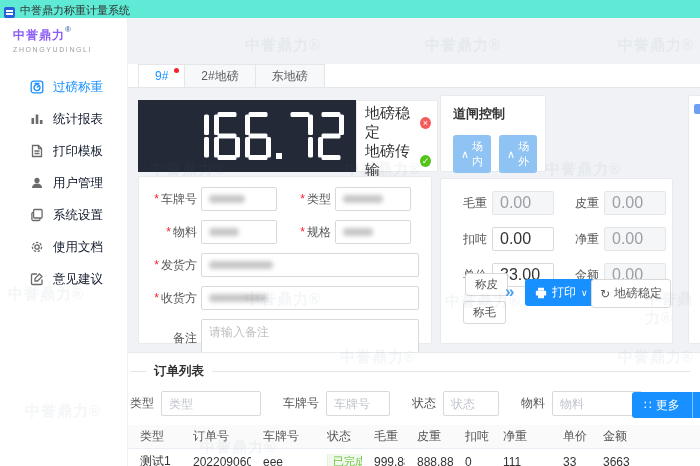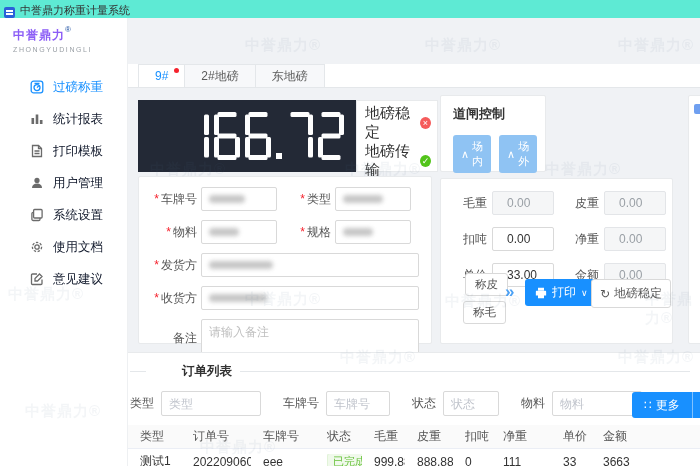--- a/index.html
+++ b/index.html
@@ -71,42 +71,42 @@
   .gate-btn { background:#8fc3f3; color:#fff; border:none; border-radius:3px; font-size:11px; padding:4px 8px; display:flex; align-items:center; gap:3px; cursor:pointer; font-family:inherit; }
   .seg { display:flex; }
   .seg-btn { font-size:12px; padding:4px 12px; cursor:pointer; font-family:inherit; }
   .seg-btn.sel { background:#ececec; border:1px solid #dcdcdc; color:#555; border-radius:2px 0 0 2px; }
   .seg-btn.unsel { background:#fff; border:1px solid #dcdcdc; border-left:none; color:#999; border-radius:0 2px 2px 0; }
 
   
   .weights-card { left:312px; top:160px; width:233px; height:166px; padding:12px 10px; }
   .w-row { display:flex; align-items:center; margin-bottom:12px; }
   .w-label { width:36px; text-align:right; font-size:12px; color:#555; margin-right:5px; flex:none; }
-  .w-input { width:62px; height:24px; border:1px solid #d9d9d9; border-radius:2px; font-size:12px; padding:0 14px; color:#333; font-family:inherit; }
+  .w-input { width:62px; height:24px; border:1px solid #d9d9d9; border-radius:2px; font-size:16px; padding:0 7px; color:#333; font-family:inherit; }
   .w-input:disabled { background:#f5f6f7; color:#9aa0a6; border-color:#e3e5e8; }
   .w-col2 { margin-left:9px; }
   .act-btn { position:absolute; background:#fff; border:1px solid #d9d9d9; border-radius:3px; font-size:11.5px; color:#555; padding:3px 9px; cursor:pointer; font-family:inherit; }
   .btn-tare { left:24px; top:94px; }
   .btn-gross { left:22px; top:122px; }
   .dbl-chev { position:absolute; left:64px; top:103px; color:#4aa0f5; font-size:17px; font-weight:bold; letter-spacing:-3px; }
   .btn-print { position:absolute; left:84px; top:100px; background:#1890ff; border:none; color:#fff; border-radius:3px; font-size:12px; padding:5px 10px; display:flex; align-items:center; gap:5px; cursor:pointer; font-family:inherit; }
   .btn-reweigh { position:absolute; left:150px; top:100px; background:#fff; border:1px solid #d9d9d9; border-radius:3px; font-size:12px; color:#555; padding:5px 8px; display:flex; align-items:center; gap:4px; cursor:pointer; font-family:inherit; }
   .caret { font-size:9px; }
 
   
   .cutoff-card { left:560px; top:77px; width:40px; height:249px; }
   .cutoff-card .mini-link { position:absolute; left:5px; top:8px; width:9px; height:10px; background:#6f9ff0; border-radius:2px; }
 
   
   .orders-card { position:absolute; left:0; top:334px; width:572px; height:140px; background:#fff; border-top:1px solid #e8eaec; }
   .divider-row { display:flex; align-items:center; padding:10px 10px 0 2px; gap:8px; }
   .div-line { height:1px; background:#e4e7ea; }
   .div-line.short { width:16px; }
   .div-line.long { flex:1; }
-  .divider-title { font-size:12.5px; font-weight:bold; color:#333;margin-left:28px; }
+  .divider-title { font-size:12.5px; font-weight:bold; color:#333; }
   .filters { display:flex; align-items:center; margin:11px 0 0 2px; }
   .flt-label { font-size:12px; color:#555; margin-right:7px; flex:none; }
   .flt-input { height:25px; border:1px solid #d9d9d9; border-radius:2px; font-size:12px; padding:0 7px; color:#333; font-family:inherit; }
   .flt-input::placeholder { color:#c0c4cc; }
   .flt-g { margin-right:22px; display:flex; align-items:center; }
   .w96 { width:100px; } .w64 { width:64px; } .w74 { width:56px; } .w90 { width:90px; }
   .btn-group { position:absolute; left:504px; top:39px; display:flex; height:26px; border-radius:3px; overflow:hidden; }
   .bg-btn { background:#1890ff; color:#fff; border:none; font-size:12px; display:flex; align-items:center; gap:4px; padding:0 12px; cursor:pointer; font-family:inherit; white-space:nowrap; }
   .bg-btn + .bg-btn { border-left:1px solid rgba(255,255,255,.45); }
 

